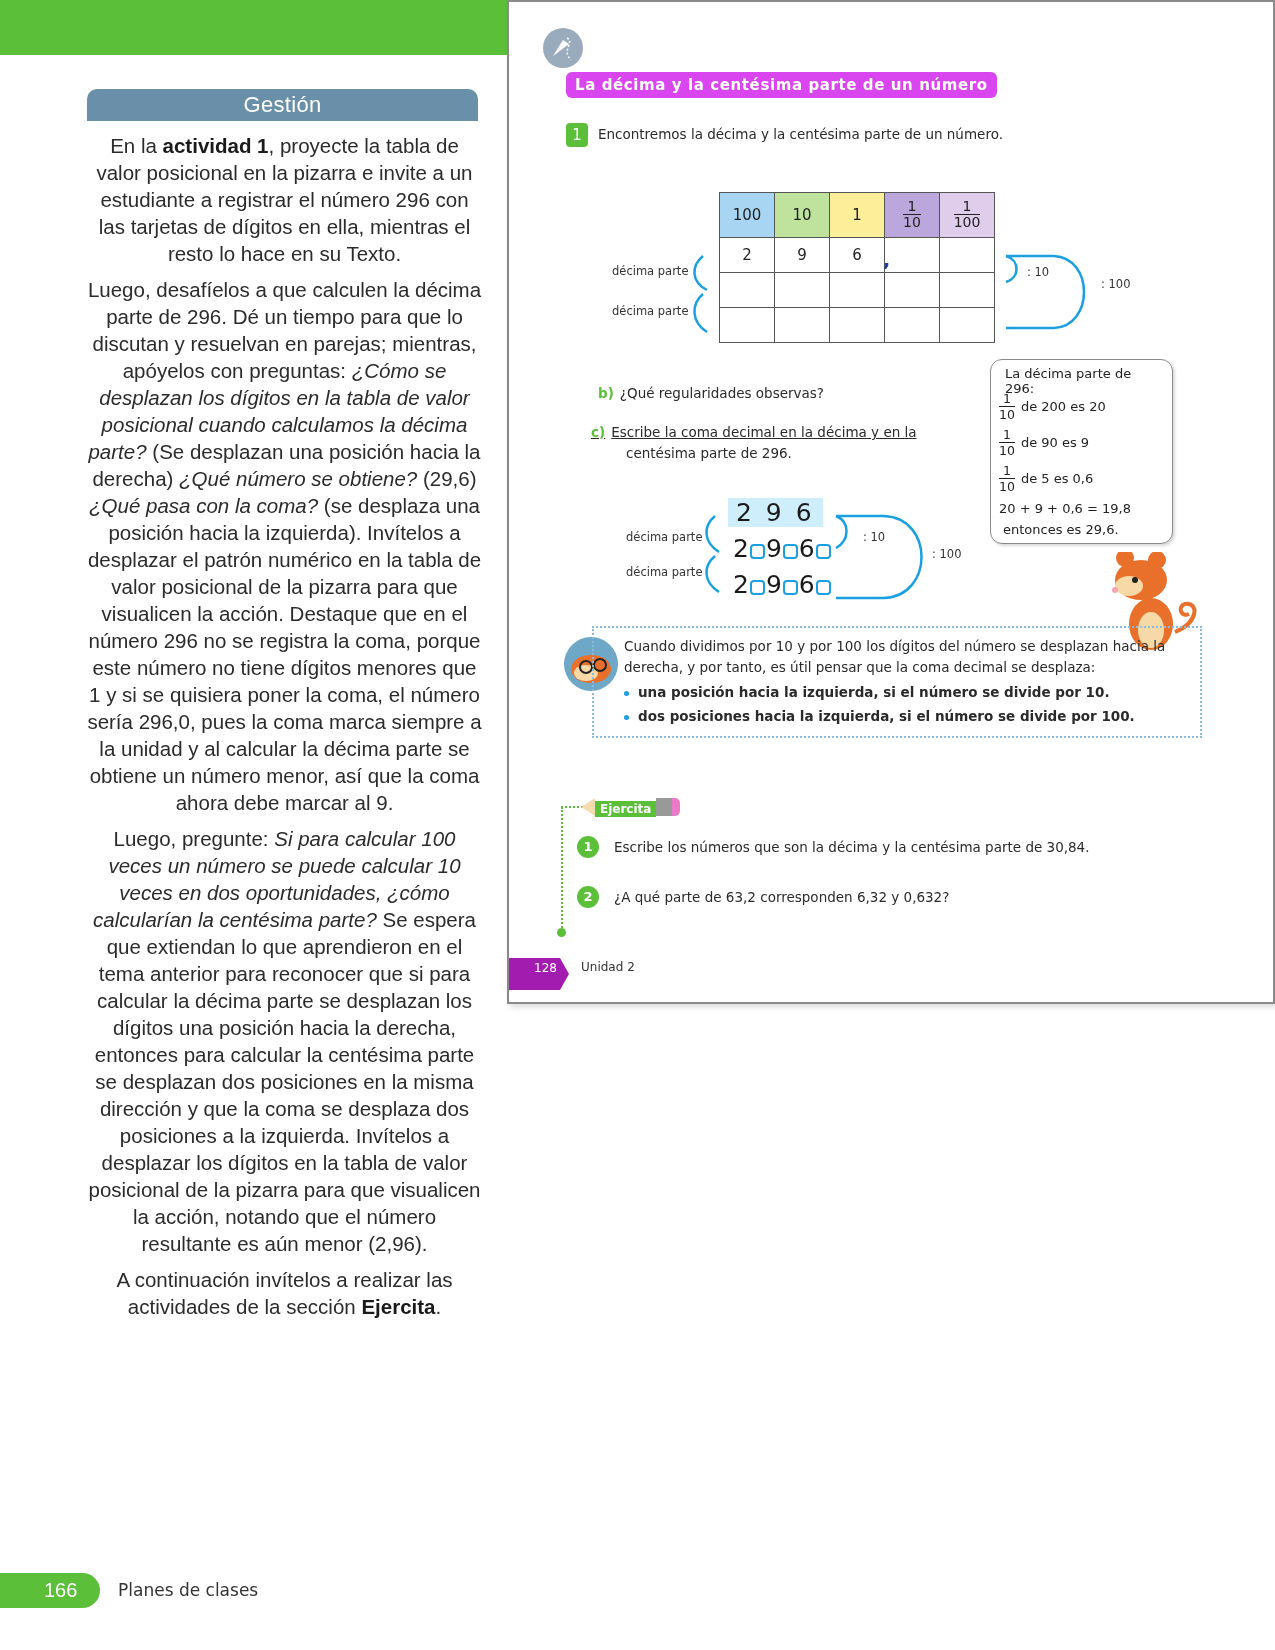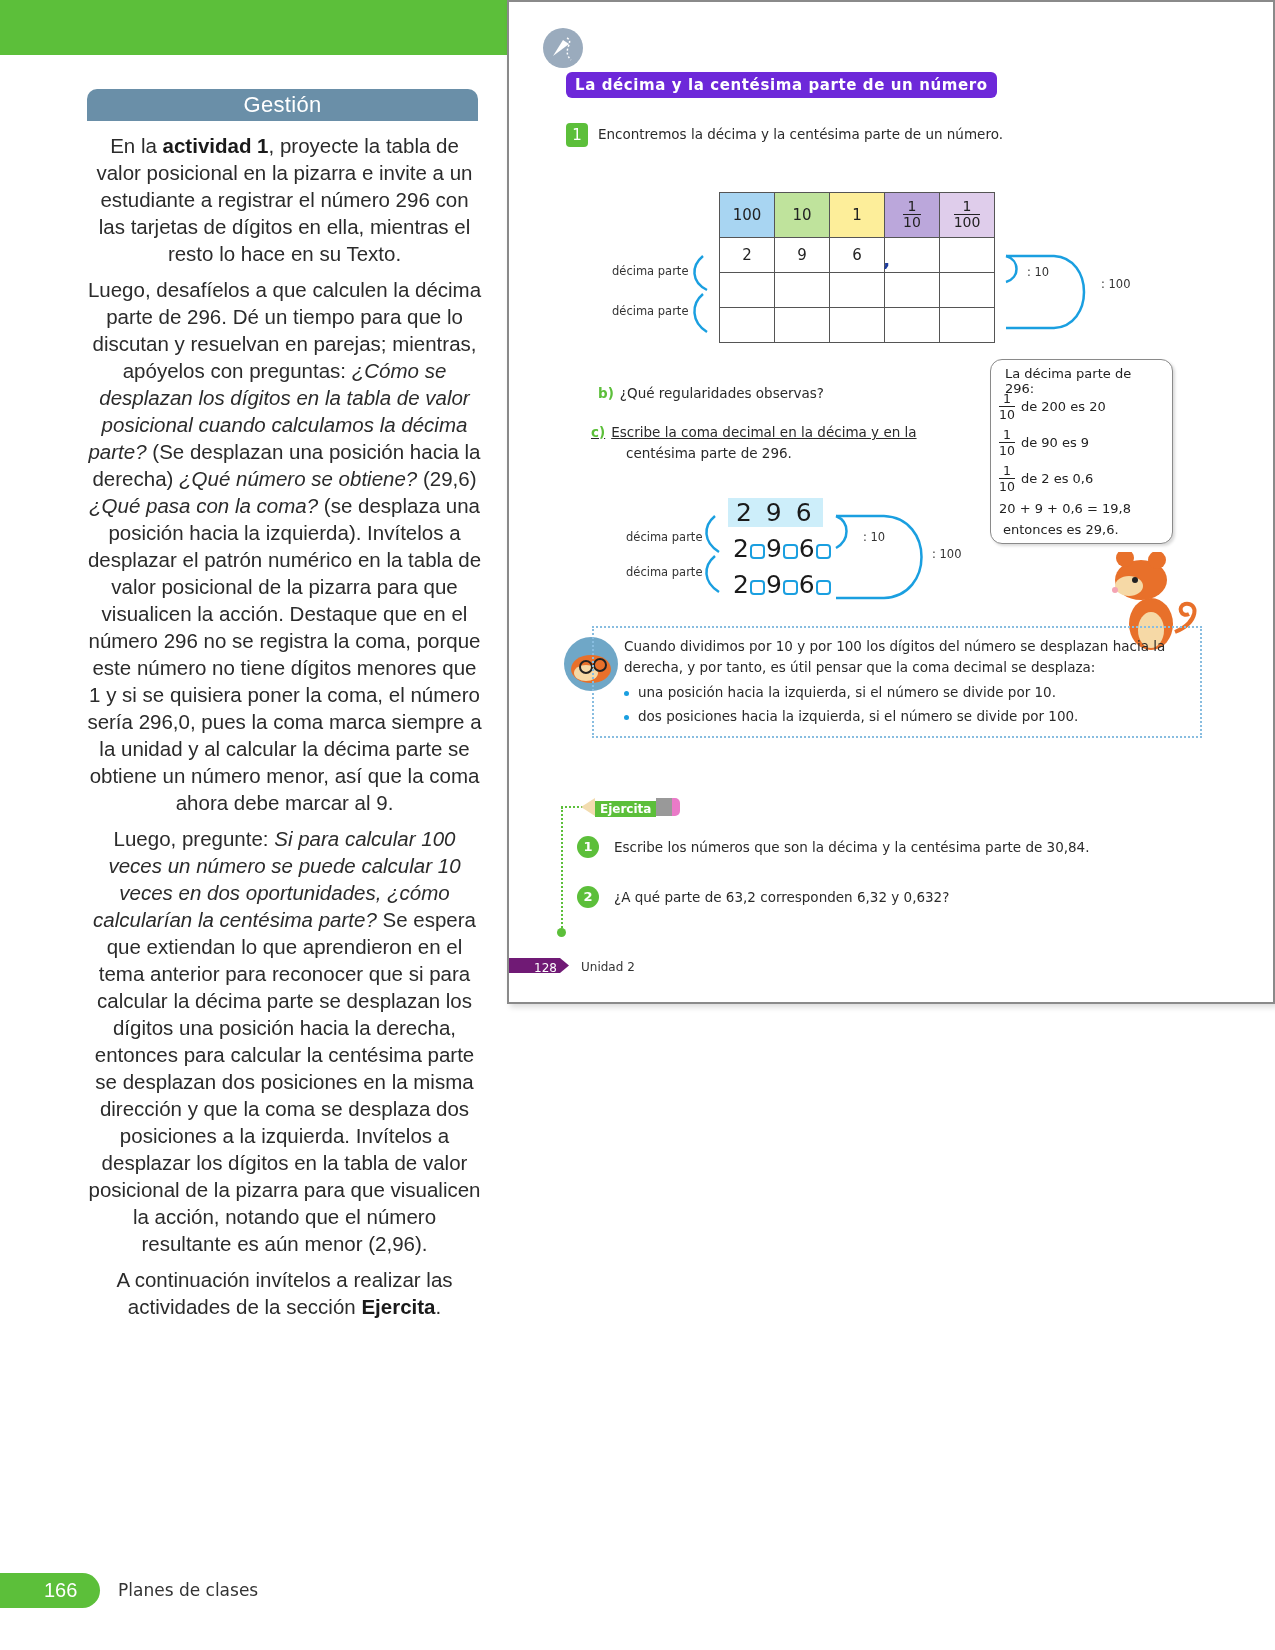--- a/index.html
+++ b/index.html
@@ -14,21 +14,21 @@
   .guide-text b { font-weight: bold; color: #1a1a1a; }
   .guide-text i { font-style: italic; }
 
   .footer-pill { position: absolute; left: 0; top: 1573px; width: 100px; height: 35px; background: #5cbf3a; border-radius: 0 18px 18px 0; color: #fff; font-size: 20px; line-height: 35px; padding-left: 44px; }
   .footer-label { position: absolute; left: 118px; top: 1580px; font-size: 17px; color: #333; font-family: "DejaVu Sans", sans-serif; }
 
   
   .student-page { position: absolute; left: 507px; top: 0; width: 768px; height: 1004px; background: #fff; border: 2px solid #8a8a8a; box-shadow: 3px 3px 6px rgba(0,0,0,0.15); }
   .sp { position: absolute; font-family: "DejaVu Sans", sans-serif; }
   .pen-icon { left: 34px; top: 26px; width: 40px; height: 40px; border-radius: 50%; background: #9aabbd; }
-  .title-pill { left: 57px; top: 70px; height: 26px; padding: 0 9px; background: #6d28d9; border-radius: 6px; color: #fff; font-weight: bold; font-size: 15px; line-height: 26px; letter-spacing: 0.6px; }
+  .title-pill { left: 57px; top: 70px; height: 26px; padding: 0 9px; background: #d946ef; border-radius: 6px; color: #fff; font-weight: bold; font-size: 15px; line-height: 26px; letter-spacing: 0.6px; }
   .num-badge { width: 22px; height: 24px; background: #5cbf3a; border-radius: 4px; color: #fff; font-size: 15px; text-align: center; line-height: 24px; }
   .txt { font-size: 13.5px; color: #2a2a2a; white-space: nowrap; }
   .letter { color: #5cbf3a; font-weight: bold; margin-right: 6px; }
 
   table.pv { position: absolute; left: 210px; top: 190px; border-collapse: collapse; }
   table.pv td { border: 1.5px solid #555; width: 55px; height: 35px; text-align: center; font-size: 15px; font-family: "DejaVu Sans", sans-serif; color: #222; vertical-align: middle; }
   table.pv tr.head td { height: 45px; }
   .c1 { background: #a8d5f2; } .c2 { background: #bfe39c; } .c3 { background: #fdee9a; } .c4 { background: #bba7db; } .c5 { background: #dfcdeb; }
   .frac { display: inline-block; text-align: center; line-height: 15px; font-size: 14px; }
   .frac .n { display: block; border-bottom: 1px solid #222; padding: 0 2px; }
@@ -38,29 +38,29 @@
   .small-lbl { font-size: 11.5px; color: #333; }
   .bubble { left: 481px; top: 357px; width: 183px; height: 185px; border: 1.5px solid #8a8a8a; border-radius: 12px; background: #fff; box-shadow: 2px 2px 3px rgba(0,0,0,0.15); padding: 6px 8px; font-size: 13px; color: #222; }
   .bubble .row { display: flex; align-items: center; height: 36px; }
   .bubble .frac { font-size: 12.5px; margin-right: 6px; }
 
   .big-num { font-size: 25px; color: #1a1a1a; font-family: "DejaVu Sans", sans-serif; letter-spacing: 3px; }
   .hl { background: #cdeefa; padding: 0 8px; }
   .box { display: inline-block; width: 15px; height: 15px; border: 2px solid #1a9fe0; border-radius: 4px; vertical-align: -2px; margin: 0 1px; }
 
   .note-box { left: 83px; top: 624px; width: 610px; height: 112px; border: 2px dotted #88bde0; border-radius: 0; padding: 8px 0 0 30px; font-size: 13.5px; color: #2a2a2a; line-height: 21px; }
-  .note-box li { list-style: none; padding-left: 14px; position: relative; }
+  .note-box li { list-style: none; padding-left: 14px; position: relative; font-weight: bold; }
   .note-box li::before { content: ""; position: absolute; left: 0; top: 9px; width: 5px; height: 5px; border-radius: 50%; background: #1a9fe0; }
   .mascot-circle { left: 55px; top: 635px; width: 54px; height: 54px; border-radius: 50%; background: #6fa7c7; overflow: hidden; }
 
   .ej-line { left: 52px; top: 805px; width: 2px; height: 124px; border-left: 2px dotted #5cbf3a; }
   .ej-pencil { left: 72px; top: 796px; height: 18px; }
   .ej-label { background: #5cbf3a; color: #fff; font-weight: bold; font-size: 12px; padding: 1px 5px; }
   .circ-num { width: 22px; height: 22px; border-radius: 50%; background: #5cbf3a; color: #fff; font-size: 13px; font-weight: bold; text-align: center; line-height: 22px; }
-  .page-tag { left: 0; top: 956px; width: 60px; height: 15px; background: #701a75; color: #fff; font-size: 12px; text-align: right; padding-right: 12px; line-height: 20px; clip-path: polygon(0 0, 85% 0, 100% 50%, 85% 100%, 0 100%); }
+  .page-tag { left: 0; top: 956px; width: 60px; height: 32px; background: #a21caf; color: #fff; font-size: 12px; text-align: right; padding-right: 12px; line-height: 20px; clip-path: polygon(0 0, 85% 0, 100% 50%, 85% 100%, 0 100%); }
 </style>
 </head>
 <body>
 
 <div class="top-band"></div>
 <div class="gestion-header">Gestión</div>
 
 <div class="guide-text">
   <p><span>En la </span><b>actividad 1</b><span>, proyecte la tabla de valor posicional en la pizarra e invite a un estudiante a registrar el número 296 con las tarjetas de dígitos en ella, mientras el resto lo hace en su Texto.</span></p>
   <p><span>Luego, desafíelos a que calculen la décima parte de 296. Dé un tiempo para que lo discutan y resuelvan en parejas; mientras, apóyelos con preguntas: </span><i>¿Cómo se desplazan los dígitos en la tabla de valor posicional cuando calculamos la décima parte?</i><span> (Se desplazan una posición hacia la derecha) </span><i>¿Qué número se obtiene?</i><span> (29,6) </span><i>¿Qué pasa con la coma?</i><span> (se desplaza una posición hacia la izquierda). Invítelos a desplazar el patrón numérico en la tabla de valor posicional de la pizarra para que visualicen la acción. Destaque que en el número 296 no se registra la coma, porque este número no tiene dígitos menores que 1 y si se quisiera poner la coma, el número sería 296,0, pues la coma marca siempre a la unidad y al calcular la décima parte se obtiene un número menor, así que la coma ahora debe marcar al 9.</span></p>
@@ -164,21 +164,21 @@
           <span class="n">1</span>
           <span class="d">10</span>
         </span>
         <span>de 90 es 9</span>
       </div>
     <div class="row">
         <span class="frac">
           <span class="n">1</span>
           <span class="d">10</span>
         </span>
-        <span>de 2 es 0,6</span>
+        <span>de 5 es 0,6</span>
       </div>
     <div style="height:26px;line-height:26px;">20 + 9 + 0,6 = 19,8</div>
     <div style="padding-left:4px;">entonces es 29,6.</div>
   </div>
   <svg class="sp" style="left:590px;top:550px;" width="110" height="100">
     <ellipse cx="52" cy="72" rx="22" ry="26" fill="#e8702a"></ellipse>
       <ellipse cx="52" cy="78" rx="13" ry="18" fill="#f6d9a6"></ellipse>
     <ellipse cx="42" cy="28" rx="26" ry="20" fill="#e8702a"></ellipse>
       <ellipse cx="30" cy="34" rx="14" ry="10" fill="#f6d9a6"></ellipse>
     <circle cx="26" cy="6" r="9" fill="#e8702a"></circle>

